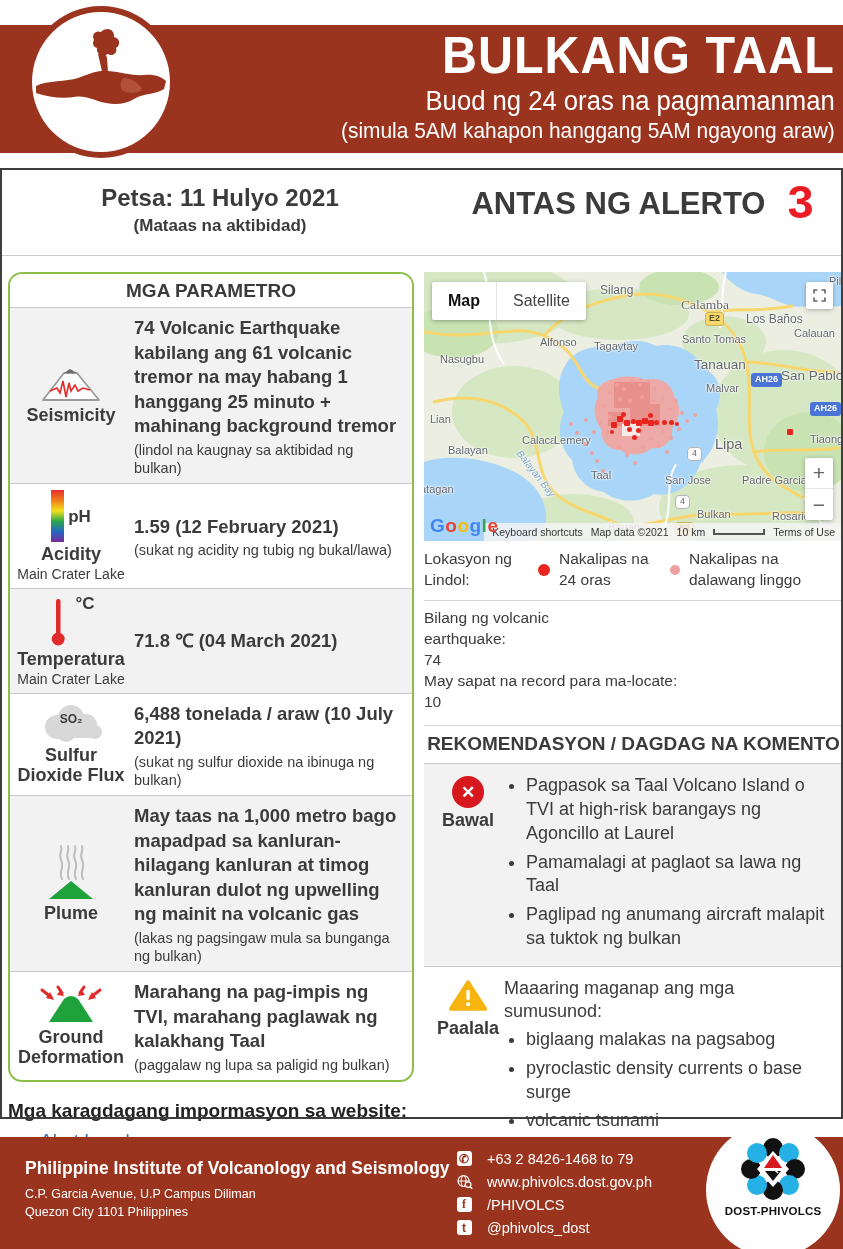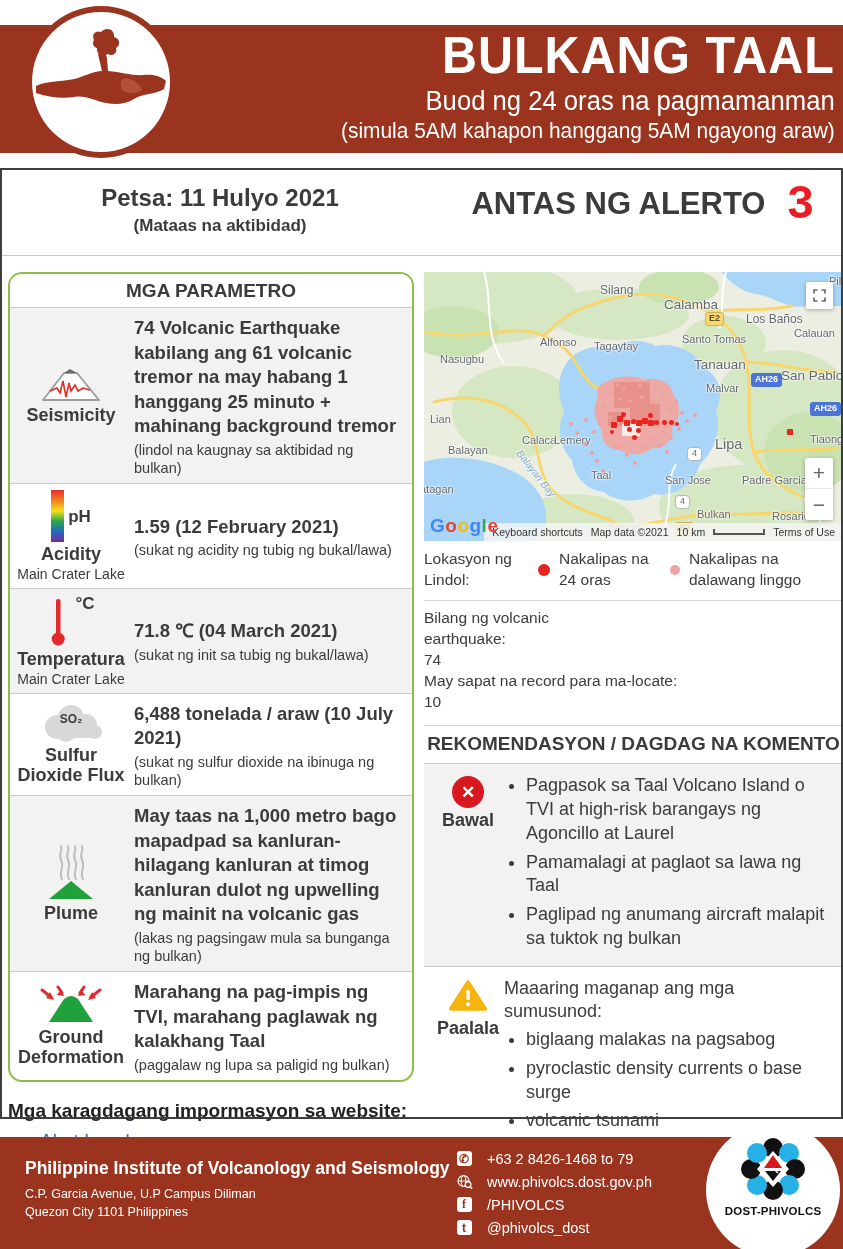--- a/index.html
+++ b/index.html
@@ -196,21 +196,20 @@
               <rect x="9" y="4" width="4.5" height="36" rx="2" fill="#e02b2b"></rect>
               <circle cx="11.2" cy="44" r="6.5" fill="#e02b2b"></circle>
             </svg>
             <span class="ph-txt" style="margin-top:-34px">°C</span>
           </div>
           <div class="pname">Temperatura</div>
           <div class="psub">Main Crater Lake</div>
         </div>
         <div class="pright">
           <div class="pvalue">71.8 ℃ (04 March 2021)</div>
-          <div class="pnote">(sukat ng init sa tubig ng bukal/lawa)</div>
         </div>
       </div>
 
       <div class="prow" style="min-height:92px">
         <div class="pleft">
           <div class="p-icon so2-cloud">
             <svg width="72" height="40" viewBox="0 0 72 40">
               <circle cx="22" cy="24" r="12" fill="#d8d8d8"></circle>
               <circle cx="36" cy="15" r="13" fill="#d8d8d8"></circle>
               <circle cx="51" cy="22" r="11" fill="#d8d8d8"></circle>
@@ -331,21 +330,21 @@
           <rect x="190" y="110" width="36" height="26"></rect>
           <rect x="206" y="132" width="30" height="22"></rect>
           <rect x="184" y="140" width="16" height="14"></rect>
         </g>
         <rect x="198" y="152" width="18" height="12" fill="#f8eae7"></rect>
       </svg>
 
       <div class="gm-layer">
           <span class="gm-label" style="left: 405px; top: 3px; font-size: 11px;">Pila</span>
           <span class="gm-label" style="left: 176px; top: 11px; font-size: 12px;">Silang</span>
-          <span class="gm-label" style="left: 240px; top: 25px; font-size: 13.5px;">Calamba</span>
+          <span class="gm-label" style="left: 257px; top: 25px; font-size: 13.5px; font-family: Liberation Serif, serif;">Calamba</span>
           <span class="gm-label" style="left: 322px; top: 40px; font-size: 12px;">Los Baños</span>
           <span class="gm-label" style="left: 370px; top: 55px; font-size: 11px;">Calauan</span>
           <span class="gm-label" style="left: 258px; top: 61px; font-size: 11px;">Santo Tomas</span>
           <span class="gm-label" style="left: 116px; top: 64px; font-size: 11px;">Alfonso</span>
           <span class="gm-label" style="left: 170px; top: 68px; font-size: 11px;">Tagaytay</span>
           <span class="gm-label" style="left: 16px; top: 81px; font-size: 11px;">Nasugbu</span>
           <span class="gm-label" style="left: 270px; top: 85px; font-size: 13.5px;">Tanauan</span>
           <span class="gm-label" style="left: 357px; top: 96px; font-size: 13.5px;">San Pablo Cit</span>
           <span class="gm-label" style="left: 282px; top: 110px; font-size: 11px;">Malvar</span>
           <span class="gm-label" style="left: 6px; top: 141px; font-size: 11px;">Lian</span>
@@ -422,20 +421,24 @@
           <span class="gm-dot" style="left: 171px; top: 187px; width: 4px; height: 4px; background: rgb(239, 160, 160); border-radius: 50%;"></span>
           <span class="gm-dot" style="left: 177px; top: 197px; width: 4px; height: 4px; background: rgb(239, 160, 160); border-radius: 50%;"></span>
           <span class="gm-dot" style="left: 217px; top: 173px; width: 4px; height: 4px; background: rgb(239, 160, 160); border-radius: 50%;"></span>
           <span class="gm-dot" style="left: 225px; top: 165px; width: 4px; height: 4px; background: rgb(239, 160, 160); border-radius: 50%;"></span>
           <span class="gm-dot" style="left: 233px; top: 172px; width: 4px; height: 4px; background: rgb(239, 160, 160); border-radius: 50%;"></span>
           <span class="gm-dot" style="left: 241px; top: 178px; width: 4px; height: 4px; background: rgb(239, 160, 160); border-radius: 50%;"></span>
           <span class="gm-dot" style="left: 168px; top: 158px; width: 4px; height: 4px; background: rgb(239, 160, 160); border-radius: 50%;"></span>
           <span class="gm-dot" style="left: 160px; top: 146px; width: 4px; height: 4px; background: rgb(239, 160, 160); border-radius: 50%;"></span>
         </div>
 
+      <div class="gm-btns">
+        <div class="b map">Map</div>
+        <div class="b sat">Satellite</div>
+      </div>
       <div class="gm-fs">
         <svg width="15" height="15" viewBox="0 0 22 22">
           <path d="M3 8 V3 H8 M14 3 H19 V8 M19 14 V19 H14 M8 19 H3 V14" stroke="#666" stroke-width="2.4" fill="none"></path>
         </svg>
       </div>
       <div class="gm-zoom">
         <div class="z plus">+</div>
         <div class="z">−</div>
       </div>
       <div class="gm-google"><span style="color: rgb(66, 133, 244);">G</span><span style="color: rgb(234, 67, 53);">o</span><span style="color: rgb(251, 188, 5);">o</span><span style="color: rgb(66, 133, 244);">g</span><span style="color: rgb(52, 168, 83);">l</span><span style="color: rgb(234, 67, 53);">e</span></div>

